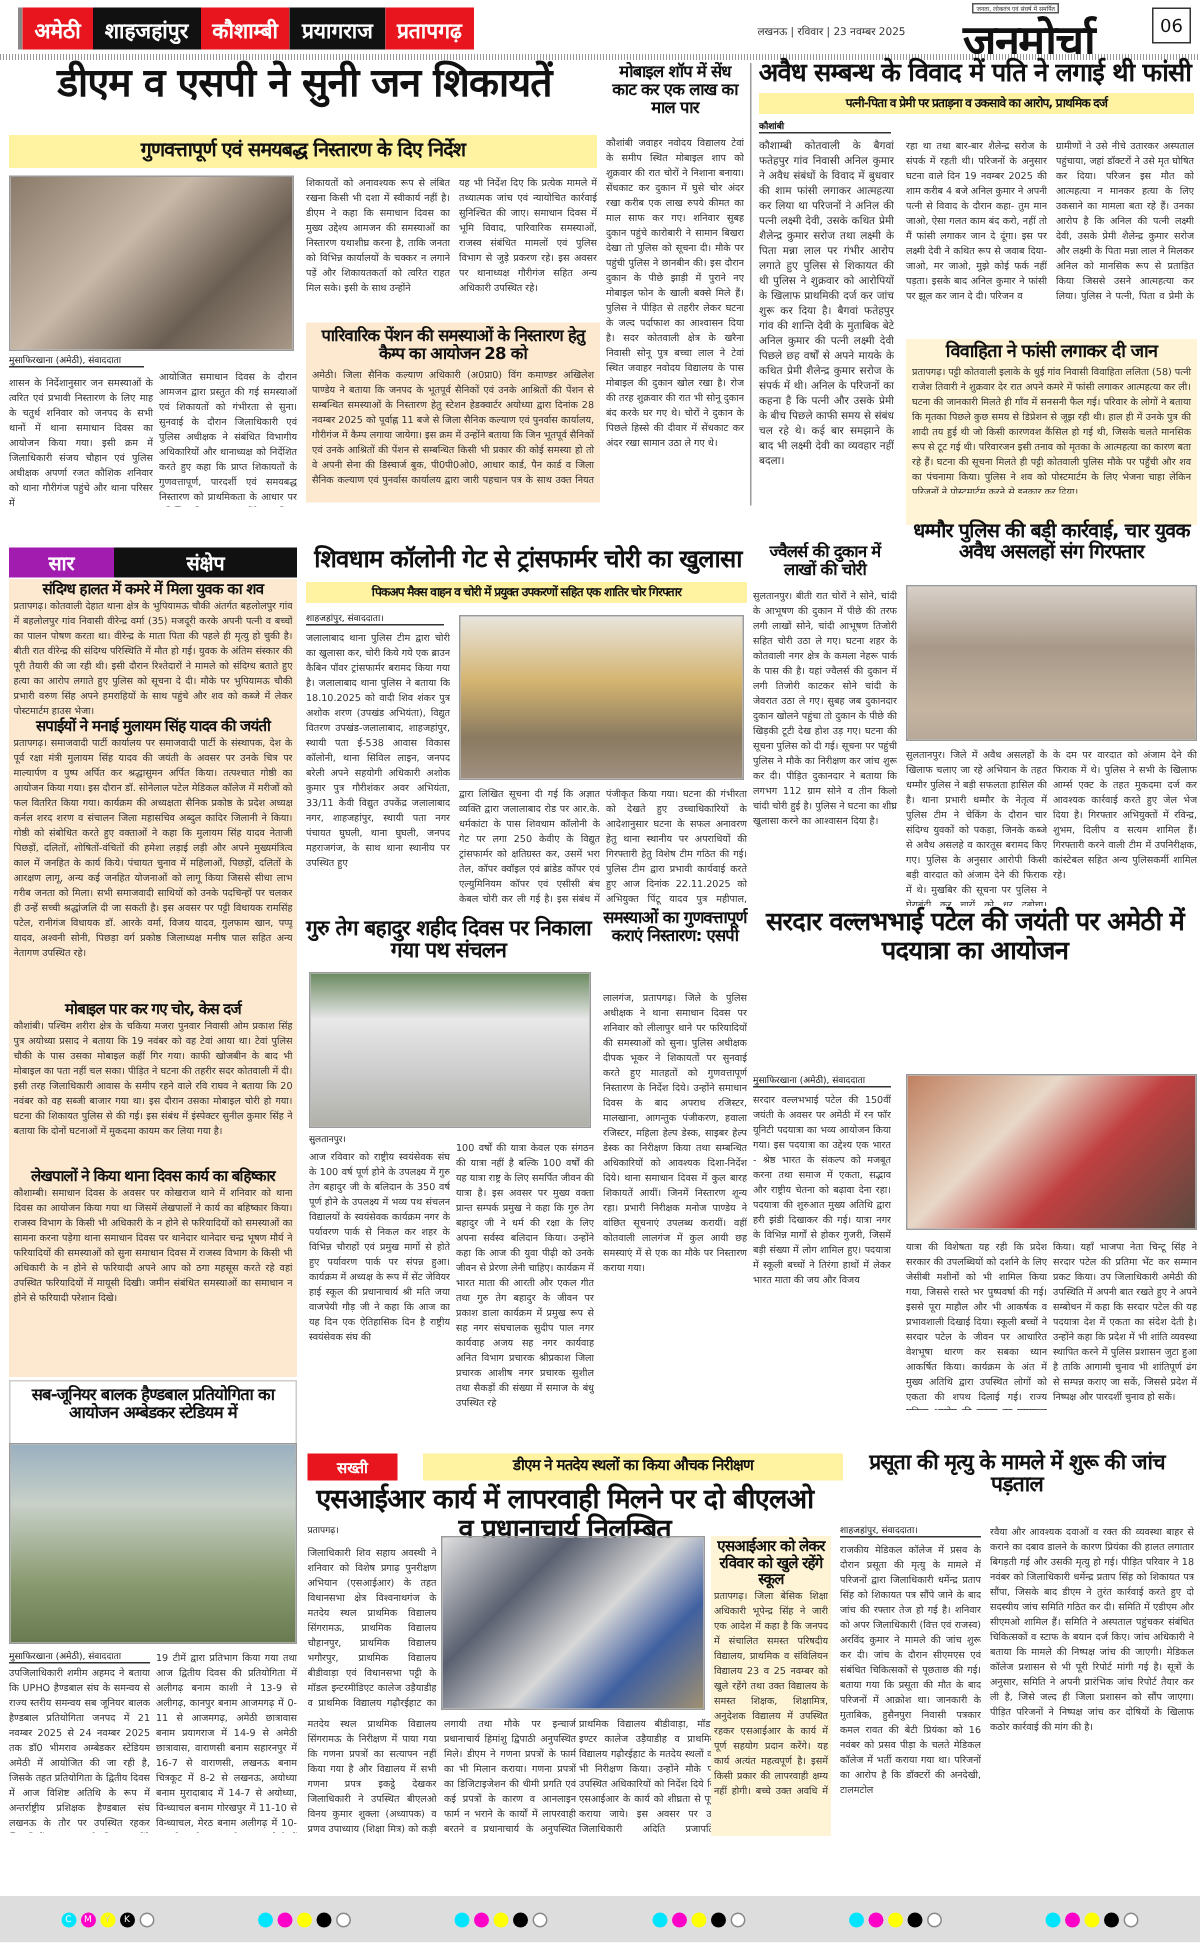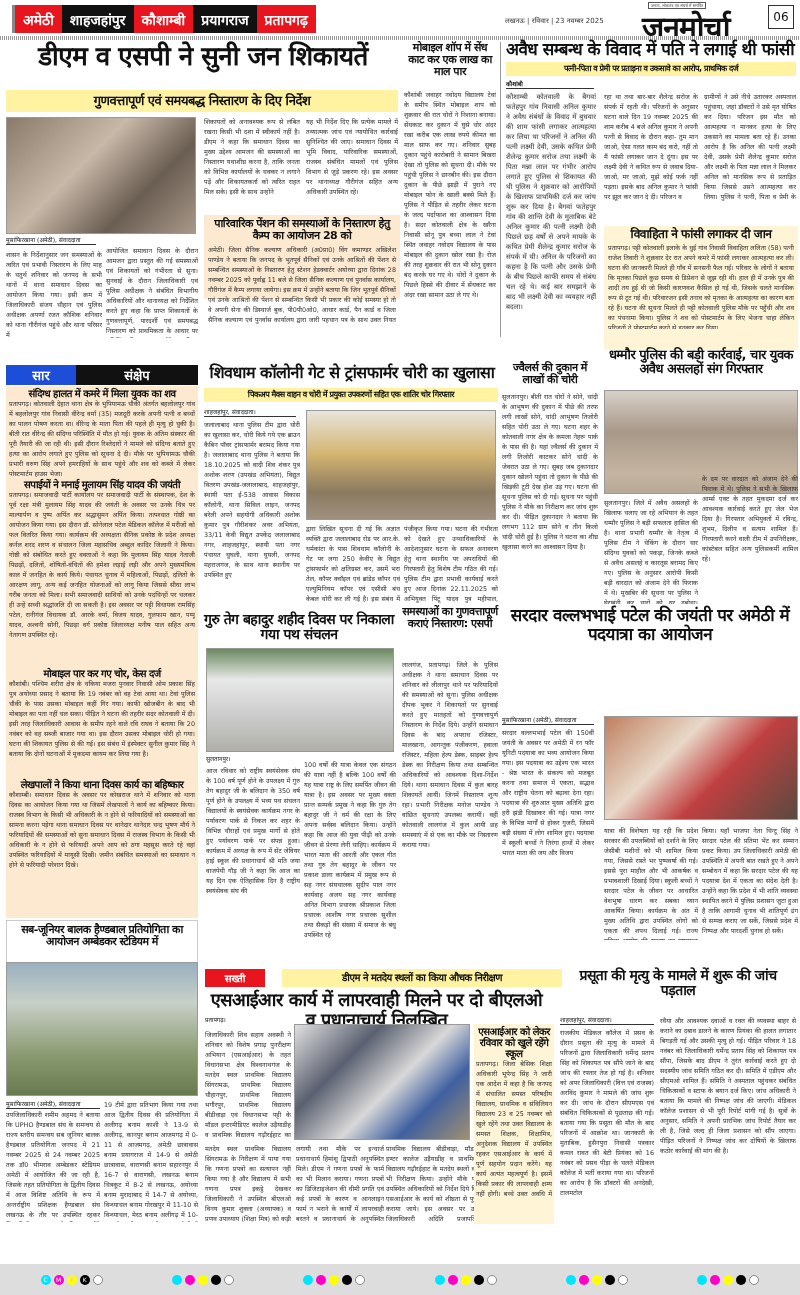--- a/index.html
+++ b/index.html
@@ -41,21 +41,21 @@
 
 <div class="abs hl" style="left:8px;top:42px;width:390px;font-size:26px">डीएम व एसपी ने सुनी जन शिकायतें</div>
 <div class="abs hl yellow" style="left:6px;top:90px;width:392px;height:22px;font-size:13px;line-height:22px">गुणवत्तापूर्ण एवं समयबद्ध निस्तारण के दिए निर्देश</div>
 <div class="abs photo" style="left:6px;top:117px;width:190px;height:117px"></div>
 <div class="abs" style="left:6px;top:236px;width:90px;font-size:6px;border-bottom:1px solid #333">मुसाफिरखाना (अमेठी), संवाददाता</div>
 <div class="abs txt" style="left:6px;top:250px;width:96px;height:88px">शासन के निर्देशानुसार जन समस्याओं के त्वरित एवं प्रभावी निस्तारण के लिए माह के चतुर्थ शनिवार को जनपद के सभी थानों में थाना समाधान दिवस का आयोजन किया गया। इसी क्रम में जिलाधिकारी संजय चौहान एवं पुलिस अधीक्षक अपर्णा रजत कौशिक शनिवार को थाना गौरीगंज पहुंचे और थाना परिसर में</div>
 <div class="abs txt" style="left:106px;top:246px;width:92px;height:92px">आयोजित समाधान दिवस के दौरान आमजन द्वारा प्रस्तुत की गई समस्याओं एवं शिकायतों को गंभीरता से सुना। सुनवाई के दौरान जिलाधिकारी एवं पुलिस अधीक्षक ने संबंधित विभागीय अधिकारियों और थानाध्यक्ष को निर्देशित करते हुए कहा कि प्राप्त शिकायतों के गुणवत्तापूर्ण, पारदर्शी एवं समयबद्ध निस्तारण को प्राथमिकता के आधार पर सुनिश्चित किया जाए। उन्होंने स्पष्ट किया कि</div>
 <div class="abs txt" style="left:204px;top:117px;width:96px;height:120px">शिकायतों को अनावश्यक रूप से लंबित रखना किसी भी दशा में स्वीकार्य नहीं है। डीएम ने कहा कि समाधान दिवस का मुख्य उद्देश्य आमजन की समस्याओं का निस्तारण यथाशीघ्र करना है, ताकि जनता को विभिन्न कार्यालयों के चक्कर न लगाने पड़ें और शिकायतकर्ता को त्वरित राहत मिल सके। इसी के साथ उन्होंने</div>
 <div class="abs txt" style="left:306px;top:117px;width:92px;height:100px">यह भी निर्देश दिए कि प्रत्येक मामले में तथ्यात्मक जांच एवं न्यायोचित कार्रवाई सुनिश्चित की जाए। समाधान दिवस में भूमि विवाद, पारिवारिक समस्याओं, राजस्व संबंधित मामलों एवं पुलिस विभाग से जुड़े प्रकरण रहे। इस अवसर पर थानाध्यक्ष गौरीगंज सहित अन्य अधिकारी उपस्थित रहे।</div>
 
-<div class="abs peach" style="left:204px;top:215px;width:196px;height:84px">
+<div class="abs peach" style="left:204px;top:215px;width:196px;height:120px">
   <div class="hl" style="font-size:11px;padding:3px 4px">पारिवारिक पेंशन की समस्याओं के निस्तारण हेतु कैम्प का आयोजन 28 को</div>
   <div class="txt" style="padding:0 4px;height:80px">अमेठी। जिला सैनिक कल्याण अधिकारी (अ0प्रा0) विंग कमाण्डर अखिलेश पाण्डेय ने बताया कि जनपद के भूतपूर्व सैनिकों एवं उनके आश्रितों की पेंशन से सम्बन्धित समस्याओं के निस्तारण हेतु स्टेशन हेडक्वार्टर अयोध्या द्वारा दिनांक 28 नवम्बर 2025 को पूर्वाह्न 11 बजे से जिला सैनिक कल्याण एवं पुनर्वास कार्यालय, गौरीगंज में कैम्प लगाया जायेगा। इस क्रम में उन्होंने बताया कि जिन भूतपूर्व सैनिकों एवं उनके आश्रितों की पेंशन से सम्बन्धित किसी भी प्रकार की कोई समस्या हो तो वे अपनी सेना की डिस्चार्ज बुक, पी0पी0ओ0, आधार कार्ड, पैन कार्ड व जिला सैनिक कल्याण एवं पुनर्वास कार्यालय द्वारा जारी पहचान पत्र के साथ उक्त नियत तिथि, समय व स्थान पर उपस्थित होकर अपनी पेंशन से सम्बन्धित समस्या का निस्तारण करा सकते हैं।</div>
 </div>
 
 <div class="abs hl" style="left:404px;top:42px;width:92px;font-size:11px">मोबाइल शॉप में सेंध काट कर एक लाख का माल पार</div>
 <div class="abs txt" style="left:404px;top:90px;width:92px;height:245px">कौशांबी जवाहर नवोदय विद्यालय टेवां के समीप स्थित मोबाइल शाप को शुक्रवार की रात चोरों ने निशाना बनाया। सेंधकाट कर दुकान में घुसे चोर अंदर रखा करीब एक लाख रुपये कीमत का माल साफ कर गए। शनिवार सुबह दुकान पहुंचे कारोबारी ने सामान बिखरा देखा तो पुलिस को सूचना दी। मौके पर पहुंची पुलिस ने छानबीन की। इस दौरान दुकान के पीछे झाड़ी में पुराने नए मोबाइल फोन के खाली बक्से मिले हैं। पुलिस ने पीड़ित से तहरीर लेकर घटना के जल्द पर्दाफाश का आश्वासन दिया है। सदर कोतवाली क्षेत्र के खरैना निवासी सोनू पुत्र बच्चा लाल ने टेवां स्थित जवाहर नवोदय विद्यालय के पास मोबाइल की दुकान खोल रखा है। रोज की तरह शुक्रवार की रात भी सोनू दुकान बंद करके घर गए थे। चोरों ने दुकान के पिछले हिस्से की दीवार में सेंधकाट कर अंदर रखा सामान उठा ले गए थे।</div>
 <div class="abs vline" style="left:500px;top:42px;height:295px"></div>
 
 <div class="abs hl" style="left:504px;top:40px;width:292px;font-size:17px">अवैध सम्बन्ध के विवाद में पति ने लगाई थी फांसी</div>
 <div class="abs hl yellow" style="left:506px;top:62px;width:290px;height:14px;font-size:8px;line-height:14px">पत्नी-पिता व प्रेमी पर प्रताड़ना व उकसावे का आरोप, प्राथमिक दर्ज</div>
@@ -63,21 +63,21 @@
 <div class="abs txt" style="left:506px;top:92px;width:90px;height:240px;font-size:7px">कौशाम्बी कोतवाली के बैगवां फतेहपुर गांव निवासी अनिल कुमार ने अवैध संबंधों के विवाद में बुधवार की शाम फांसी लगाकर आत्महत्या कर लिया था परिजनों ने अनिल की पत्नी लक्ष्मी देवी, उसके कथित प्रेमी शैलेन्द्र कुमार सरोज तथा लक्ष्मी के पिता मन्ना लाल पर गंभीर आरोप लगाते हुए पुलिस से शिकायत की थी पुलिस ने शुक्रवार को आरोपियों के खिलाफ प्राथमिकी दर्ज कर जांच शुरू कर दिया है। बैगवां फतेहपुर गांव की शान्ति देवी के मुताबिक बेटे अनिल कुमार की पत्नी लक्ष्मी देवी पिछले छह वर्षों से अपने मायके के कथित प्रेमी शैलेन्द्र कुमार सरोज के संपर्क में थी। अनिल के परिजनों का कहना है कि पत्नी और उसके प्रेमी के बीच पिछले काफी समय से संबंध चल रहे थे। कई बार समझाने के बाद भी लक्ष्मी देवी का व्यवहार नहीं बदला।</div>
 <div class="abs txt" style="left:604px;top:92px;width:94px;height:110px">रहा था तथा बार-बार शैलेन्द्र सरोज के संपर्क में रहती थी। परिजनों के अनुसार घटना वाले दिन 19 नवम्बर 2025 की शाम करीब 4 बजे अनिल कुमार ने अपनी पत्नी से विवाद के दौरान कहा- तुम मान जाओ, ऐसा गलत काम बंद करो, नहीं तो मैं फांसी लगाकर जान दे दूंगा। इस पर लक्ष्मी देवी ने कथित रूप से जवाब दिया- जाओ, मर जाओ, मुझे कोई फर्क नहीं पड़ता। इसके बाद अनिल कुमार ने फांसी पर झूल कर जान दे दी। परिजन व</div>
 <div class="abs txt" style="left:704px;top:92px;width:92px;height:110px">ग्रामीणों ने उसे नीचे उतारकर अस्पताल पहुंचाया, जहां डॉक्टरों ने उसे मृत घोषित कर दिया। परिजन इस मौत को आत्महत्या न मानकर हत्या के लिए उकसाने का मामला बता रहे हैं। उनका आरोप है कि अनिल की पत्नी लक्ष्मी देवी, उसके प्रेमी शैलेन्द्र कुमार सरोज और लक्ष्मी के पिता मन्ना लाल ने मिलकर अनिल को मानसिक रूप से प्रताड़ित किया जिससे उसने आत्महत्या कर लिया। पुलिस ने पत्नी, पिता व प्रेमी के खिलाफ प्राथमिकी दर्ज कर जांच शुरू कर दिया है।</div>
 
 <div class="abs cream" style="left:604px;top:226px;width:194px;height:124px">
   <div class="hl" style="font-size:12px;padding:2px 0">विवाहिता ने फांसी लगाकर दी जान</div>
   <div class="txt" style="padding:0 4px;height:86px">प्रतापगढ़। पट्टी कोतवाली इलाके के धुई गांव निवासी विवाहिता ललिता (58) पत्नी राजेश तिवारी ने शुक्रवार देर रात अपने कमरे में फांसी लगाकर आत्महत्या कर ली। घटना की जानकारी मिलते ही गाँव में सनसनी फैल गई। परिवार के लोगों ने बताया कि मृतका पिछले कुछ समय से डिप्रेशन से जूझ रही थी। हाल ही में उनके पुत्र की शादी तय हुई थी जो किसी कारणवश कैंसिल हो गई थी, जिसके चलते मानसिक रूप से टूट गई थी। परिवारजन इसी तनाव को मृतका के आत्महत्या का कारण बता रहे हैं। घटना की सूचना मिलते ही पट्टी कोतवाली पुलिस मौके पर पहुँची और शव का पंचनामा किया। पुलिस ने शव को पोस्टमार्टम के लिए भेजना चाहा लेकिन परिजनों ने पोस्टमार्टम करने से इनकार कर दिया।</div>
 </div>
 
 <div class="abs" style="left:6px;top:365px;width:192px;height:20px;display:flex">
-  <div style="background:#1d4ed8;color:#fff;width:70px;font-weight:bold;font-size:13px;display:flex;align-items:center;justify-content:center">सार</div>
+  <div style="background:#a21caf;color:#fff;width:70px;font-weight:bold;font-size:13px;display:flex;align-items:center;justify-content:center">सार</div>
   <div style="background:#111;color:#fff;flex:1;font-weight:bold;font-size:13px;display:flex;align-items:center;justify-content:center">संक्षेप</div>
 </div>
 <div class="abs peach" style="left:6px;top:386px;width:192px;height:532px;padding:2px 3px">
   <div class="hl" style="font-size:10px">संदिग्ध हालत में कमरे में मिला युवक का शव</div>
   <div class="txt" style="height:80px">प्रतापगढ़। कोतवाली देहात थाना क्षेत्र के भुपियामऊ चौकी अंतर्गत बहलोलपुर गांव में बहलोलपुर गांव निवासी वीरेन्द्र वर्मा (35) मजदूरी करके अपनी पत्नी व बच्चों का पालन पोषण करता था। वीरेन्द्र के माता पिता की पहले ही मृत्यु हो चुकी है। बीती रात वीरेन्द्र की संदिग्ध परिस्थिति में मौत हो गई। युवक के अंतिम संस्कार की पूरी तैयारी की जा रही थी। इसी दौरान रिश्तेदारों ने मामले को संदिग्ध बताते हुए हत्या का आरोप लगाते हुए पुलिस को सूचना दे दी। मौके पर भुपियामऊ चौकी प्रभारी वरुण सिंह अपने हमराहियों के साथ पहुंचे और शव को कब्जे में लेकर पोस्टमार्टम हाउस भेजा।</div>
   <div class="hl" style="font-size:10px">सपाईयों ने मनाई मुलायम सिंह यादव की जयंती</div>
   <div class="txt" style="height:178px">प्रतापगढ़। समाजवादी पार्टी कार्यालय पर समाजवादी पार्टी के संस्थापक, देश के पूर्व रक्षा मंत्री मुलायम सिंह यादव की जयंती के अवसर पर उनके चित्र पर माल्यार्पण व पुष्प अर्पित कर श्रद्धासुमन अर्पित किया। तत्पश्चात गोष्ठी का आयोजन किया गया। इस दौरान डॉ. सोनेलाल पटेल मेडिकल कॉलेज में मरीजों को फल वितरित किया गया। कार्यक्रम की अध्यक्षता सैनिक प्रकोष्ठ के प्रदेश अध्यक्ष कर्नल शरद शरण व संचालन जिला महासचिव अब्दुल कादिर जिलानी ने किया। गोष्ठी को संबोधित करते हुए वक्ताओं ने कहा कि मुलायम सिंह यादव नेताजी पिछड़ों, दलितों, शोषितों-वंचितों की हमेशा लड़ाई लड़ी और अपने मुख्यमंत्रित्व काल में जनहित के कार्य किये। पंचायत चुनाव में महिलाओं, पिछड़ों, दलितों के आरक्षण लागू, अन्य कई जनहित योजनाओं को लागू किया जिससे सीधा लाभ गरीब जनता को मिला। सभी समाजवादी साथियों को उनके पदचिन्हों पर चलकर ही उन्हें सच्ची श्रद्धांजलि दी जा सकती है। इस अवसर पर पट्टी विधायक रामसिंह पटेल, रानीगंज विधायक डॉ. आरके वर्मा, विजय यादव, गुलफाम खान, पप्पू यादव, अश्वनी सोनी, पिछड़ा वर्ग प्रकोष्ठ जिलाध्यक्ष मनीष पाल सहित अन्य नेतागण उपस्थित रहे।</div>
   <div class="hl" style="font-size:10px">मोबाइल पार कर गए चोर, केस दर्ज</div>
   <div class="txt" style="height:100px">कौशांबी। पश्चिम शरीरा क्षेत्र के चकिया मजरा पुनवार निवासी ओम प्रकाश सिंह पुत्र अयोध्या प्रसाद ने बताया कि 19 नवंबर को वह टेवां आया था। टेवां पुलिस चौकी के पास उसका मोबाइल कहीं गिर गया। काफी खोजबीन के बाद भी मोबाइल का पता नहीं चल सका। पीड़ित ने घटना की तहरीर सदर कोतवाली में दी। इसी तरह जिलाधिकारी आवास के समीप रहने वाले रवि राघव ने बताया कि 20 नवंबर को वह सब्जी बाजार गया था। इस दौरान उसका मोबाइल चोरी हो गया। घटना की शिकायत पुलिस से की गई। इस संबंध में इंस्पेक्टर सुनील कुमार सिंह ने बताया कि दोनों घटनाओं में मुकदमा कायम कर लिया गया है।</div>
   <div class="hl" style="font-size:10px">लेखपालों ने किया थाना दिवस कार्य का बहिष्कार</div>
@@ -99,21 +99,21 @@
 <div class="abs txt" style="left:204px;top:420px;width:96px;height:180px">जलालाबाद थाना पुलिस टीम द्वारा चोरी का खुलासा कर, चोरी किये गये एक ब्राउन कैबिन पॉवर ट्रांसफार्मर बरामद किया गया है। जलालाबाद थाना पुलिस ने बताया कि 18.10.2025 को वादी शिव शंकर पुत्र अशोक शरण (उपखंड अभियंता), विद्युत वितरण उपखंड-जलालाबाद, शाहजहांपुर, स्थायी पता ई-538 आवास विकास कॉलोनी, थाना सिविल लाइन, जनपद बरेली अपने सहयोगी अधिकारी अशोक कुमार पुत्र गौरीशंकर अवर अभियंता, 33/11 केवी विद्युत उपकेंद्र जलालाबाद नगर, शाहजहांपुर, स्थायी पता नगर पंचायत घुघली, थाना घुघली, जनपद महराजगंज, के साथ थाना स्थानीय पर उपस्थित हुए</div>
 <div class="abs txt" style="left:306px;top:524px;width:94px;height:80px">द्वारा लिखित सूचना दी गई कि अज्ञात व्यक्ति द्वारा जलालाबाद रोड पर आर.के. धर्मकांटा के पास शिवधाम कॉलोनी के गेट पर लगा 250 केवीए के विद्युत ट्रांसफार्मर को क्षतिग्रस्त कर, उसमें भरा तेल, कॉपर क्वॉइल एवं ब्रांडेड कॉपर एवं एल्युमिनियम कॉपर एवं एसीसी बंच केबल चोरी कर ली गई है। इस संबंध में मु0अ0सं0 516/2025, धारा 303(2) भारतीय न्याय संहिता 2023 (बीएनएस) एवं 2/3 सार्वजनिक सम्पत्ति नुकसान निवारण अधिनियम</div>
 <div class="abs txt" style="left:404px;top:524px;width:94px;height:80px">पंजीकृत किया गया। घटना की गंभीरता को देखते हुए उच्चाधिकारियों के आदेशानुसार घटना के सफल अनावरण हेतु थाना स्थानीय पर अपराधियों की गिरफ्तारी हेतु विशेष टीम गठित की गई। पुलिस टीम द्वारा प्रभावी कार्यवाई करते हुए आज दिनांक 22.11.2025 को अभियुक्त पिंटू यादव पुत्र महीपाल, निवासी ग्राम रम्पुरा, थाना कलान, जनपद शाहजहांपुर को याकूबपुर तिराहा से गिरफ्तार किया गया।</div>
 
 <div class="abs hl" style="left:502px;top:362px;width:96px;font-size:11px">ज्वैलर्स की दुकान में लाखों की चोरी</div>
 <div class="abs txt" style="left:502px;top:392px;width:96px;height:212px">सुलतानपुर। बीती रात चोरों ने सोने, चांदी के आभूषण की दुकान में पीछे की तरफ लगी लाखों सोने, चांदी आभूषण तिजोरी सहित चोरी उठा ले गए। घटना शहर के कोतवाली नगर क्षेत्र के कमला नेहरू पार्क के पास की है। यहां ज्वैलर्स की दुकान में लगी तिजोरी काटकर सोने चांदी के जेवरात उठा ले गए। सुबह जब दुकानदार दुकान खोलने पहुंचा तो दुकान के पीछे की खिड़की टूटी देख होश उड़ गए। घटना की सूचना पुलिस को दी गई। सूचना पर पहुंची पुलिस ने मौके का निरीक्षण कर जांच शुरू कर दी। पीड़ित दुकानदार ने बताया कि लगभग 112 ग्राम सोने व तीन किलो चांदी चोरी हुई है। पुलिस ने घटना का शीघ्र खुलासा करने का आश्वासन दिया है।</div>
 
 <div class="abs hl" style="left:604px;top:348px;width:194px;font-size:13px">धम्मौर पुलिस की बड़ी कार्रवाई, चार युवक अवैध असलहों संग गिरफ्तार</div>
 <div class="abs photo" style="left:604px;top:390px;width:194px;height:104px;background:linear-gradient(180deg,#d8d0c8,#a89888 40%,#c4b4a0 80%,#b8a898)"></div>
 <div class="abs txt" style="left:604px;top:498px;width:94px;height:106px">सुलतानपुर। जिले में अवैध असलहों के खिलाफ चलाए जा रहे अभियान के तहत धम्मौर पुलिस ने बड़ी सफलता हासिल की है। थाना प्रभारी धम्मौर के नेतृत्व में पुलिस टीम ने चेकिंग के दौरान चार संदिग्ध युवकों को पकड़ा, जिनके कब्जे से अवैध असलहे व कारतूस बरामद किए गए। पुलिस के अनुसार आरोपी किसी बड़ी वारदात को अंजाम देने की फिराक में थे। मुखबिर की सूचना पर पुलिस ने घेराबंदी कर चारों को धर दबोचा। पूछताछ में आरोपियों ने कई अहम जानकारियां दी हैं।</div>
-<div class="abs txt" style="left:702px;top:474px;width:96px;height:106px">के दम पर वारदात को अंजाम देने की फिराक में थे। पुलिस ने सभी के खिलाफ आर्म्स एक्ट के तहत मुकदमा दर्ज कर आवश्यक कार्रवाई करते हुए जेल भेज दिया है। गिरफ्तार अभियुक्तों में रविन्द्र, शुभम, दिलीप व सत्यम शामिल हैं। गिरफ्तारी करने वाली टीम में उपनिरीक्षक, कांस्टेबल सहित अन्य पुलिसकर्मी शामिल रहे।</div>
+<div class="abs txt" style="left:702px;top:498px;width:96px;height:106px">के दम पर वारदात को अंजाम देने की फिराक में थे। पुलिस ने सभी के खिलाफ आर्म्स एक्ट के तहत मुकदमा दर्ज कर आवश्यक कार्रवाई करते हुए जेल भेज दिया है। गिरफ्तार अभियुक्तों में रविन्द्र, शुभम, दिलीप व सत्यम शामिल हैं। गिरफ्तारी करने वाली टीम में उपनिरीक्षक, कांस्टेबल सहित अन्य पुलिसकर्मी शामिल रहे।</div>
 
 <div class="abs hl" style="left:204px;top:612px;width:190px;font-size:14px">गुरु तेग बहादुर शहीद दिवस पर निकाला गया पथ संचलन</div>
 <div class="abs photo" style="left:206px;top:648px;width:188px;height:104px;background:linear-gradient(180deg,#6a8a60,#e8e8e8 30%,#c8c8c8 70%,#b0b0a8)"></div>
 <div class="abs" style="left:206px;top:755px;font-size:6px">सुलतानपुर।</div>
 <div class="abs txt" style="left:206px;top:766px;width:94px;height:174px">आज रविवार को राष्ट्रीय स्वयंसेवक संघ के 100 वर्ष पूर्ण होने के उपलक्ष्य में गुरु तेग बहादुर जी के बलिदान के 350 वर्ष पूर्ण होने के उपलक्ष्य में भव्य पथ संचलन विद्यालयों के स्वयंसेवक कार्यक्रम नगर के पर्यावरण पार्क से निकल कर शहर के विभिन्न चौराहों एवं प्रमुख मार्गो से होते हुए पर्यावरण पार्क पर संपन्न हुआ। कार्यक्रम में अध्यक्ष के रूप में सेंट जेवियर हाई स्कूल की प्रधानाचार्य श्री मति जया वाजपेयी गौड़ जी ने कहा कि आज का यह दिन एक ऐतिहासिक दिन है राष्ट्रीय स्वयंसेवक संघ की</div>
 <div class="abs txt" style="left:304px;top:760px;width:92px;height:180px">100 वर्षों की यात्रा केवल एक संगठन की यात्रा नहीं है बल्कि 100 वर्षों की यह यात्रा राष्ट्र के लिए समर्पित जीवन की यात्रा है। इस अवसर पर मुख्य वक्ता प्रान्त सम्पर्क प्रमुख ने कहा कि गुरु तेग बहादुर जी ने धर्म की रक्षा के लिए अपना सर्वस्व बलिदान किया। उन्होंने कहा कि आज की युवा पीढ़ी को उनके जीवन से प्रेरणा लेनी चाहिए। कार्यक्रम में भारत माता की आरती और एकल गीत तथा गुरु तेग बहादुर के जीवन पर प्रकाश डाला कार्यक्रम में प्रमुख रूप से सह नगर संघचालक सुदीप पाल नगर कार्यवाह अजय सह नगर कार्यवाह अनित विभाग प्रचारक श्रीप्रकाश जिला प्रचारक आशीष नगर प्रचारक सुशील तथा सैकड़ों की संख्या में समाज के बंधु उपस्थित रहे</div>
 
 <div class="abs hl" style="left:402px;top:606px;width:96px;font-size:11px">समस्याओं का गुणवत्तापूर्ण कराएं निस्तारण: एसपी</div>
 <div class="abs txt" style="left:402px;top:660px;width:96px;height:280px">लालगंज, प्रतापगढ़। जिले के पुलिस अधीक्षक ने थाना समाधान दिवस पर शनिवार को लीलापुर थाने पर फरियादियों की समस्याओं को सुना। पुलिस अधीक्षक दीपक भूकर ने शिकायतों पर सुनवाई करते हुए मातहतों को गुणवत्तापूर्ण निस्तारण के निर्देश दिये। उन्होंने समाधान दिवस के बाद अपराध रजिस्टर, मालखाना, आगन्तुक पंजीकरण, हवाला रजिस्टर, महिला हेल्प डेस्क, साइबर हेल्प डेस्क का निरीक्षण किया तथा सम्बन्धित अधिकारियों को आवश्यक दिशा-निर्देश दिये। थाना समाधान दिवस में कुल बारह शिकायतें आयीं। जिनमें निस्तारण शून्य रहा। प्रभारी निरीक्षक मनोज पाण्डेय ने वांछित सूचनाएं उपलब्ध करायीं। वहीं कोतवाली लालगंज में कुल आयी छह समस्याएं में से एक का मौके पर निस्तारण कराया गया।</div>
 

